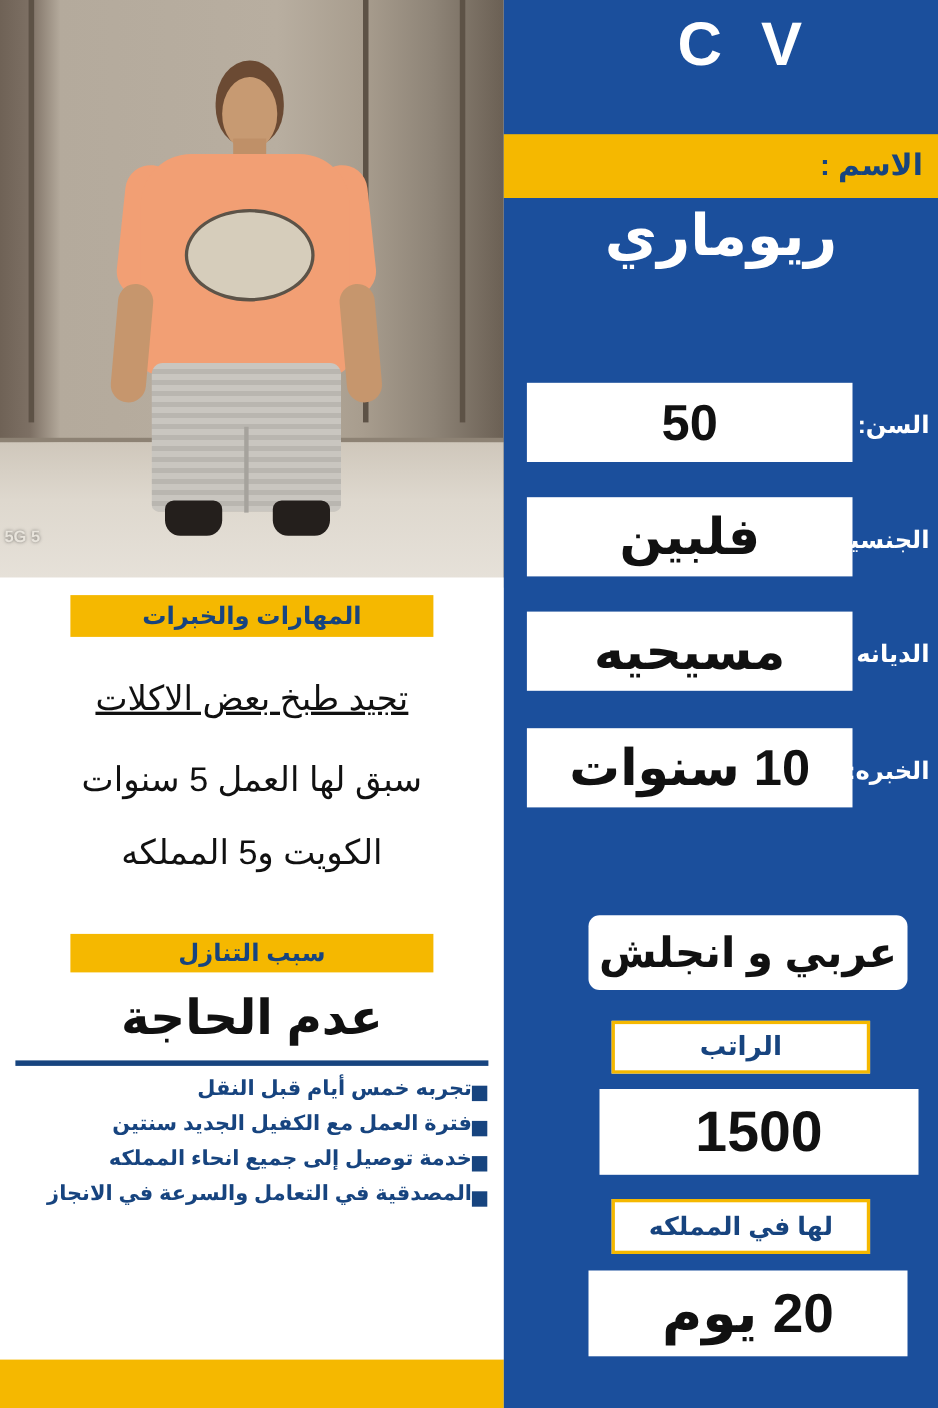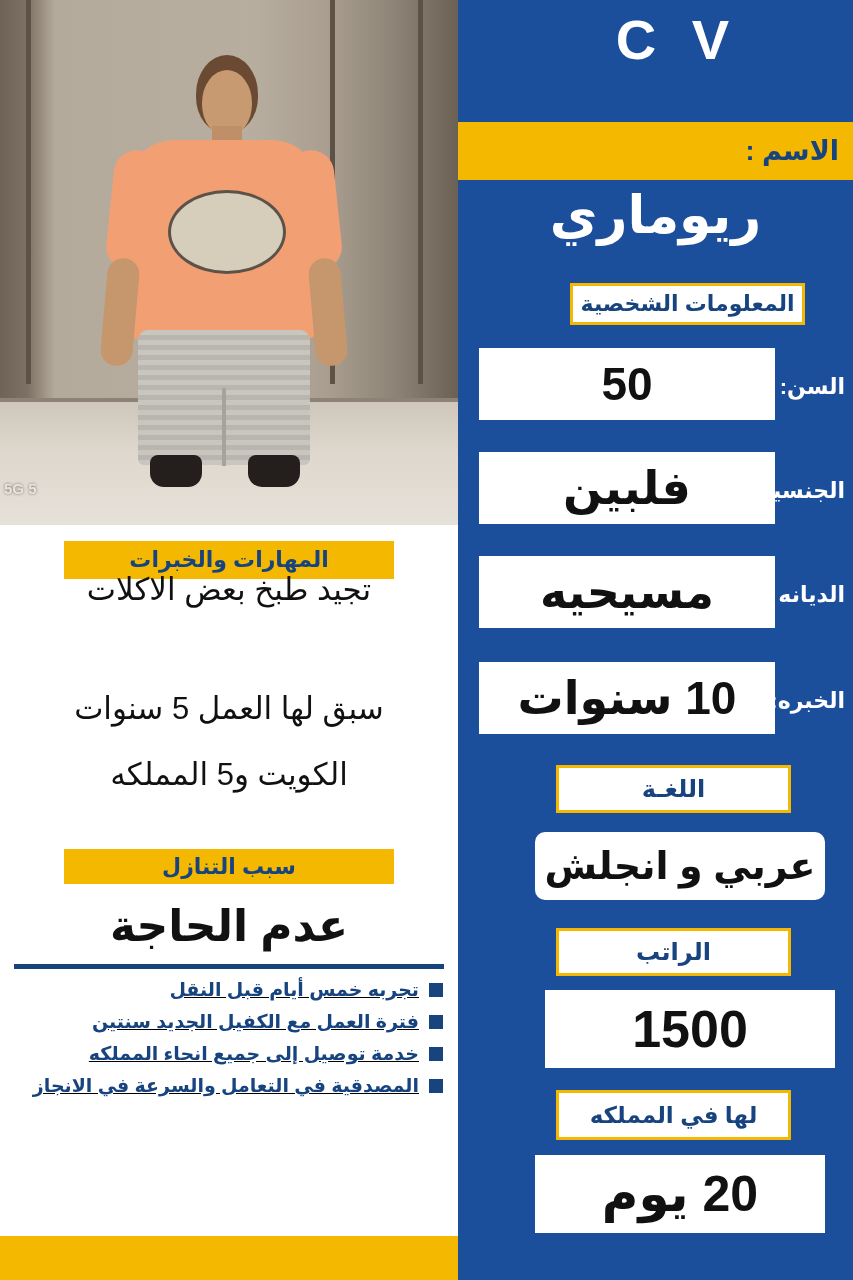--- a/index.html
+++ b/index.html
@@ -211,25 +211,23 @@
     height: 5px;
   }
   .bullets {
     position: absolute;
     right: 410px;
     width: 425px;
     top: 978px;
   }
   .bullet-row {
     display: flex;
-    align-items: center;
+    align-items: flex-end;
     justify-content: flex-start;
-    gap: 10px;
     margin-bottom: 9px;
-    text-decoration: underline;
   }
   .bullet-sq {
     width: 14px; height: 14px; background: #17447f; flex: 0 0 auto;
   }
   .bullet-txt {
     color: #17447f; font-size: 19px; font-weight: bold; white-space: nowrap;
   }
   .bottom-yellow {
     position: absolute;
     left: 0; bottom: 0;
@@ -266,21 +264,21 @@
     <div class="ph-legsplit"></div>
     <div class="ph-shoeL"></div>
     <div class="ph-shoeR"></div>
     <div class="ph-watermark">5 5G</div>
   </div>
 
   <div class="left-white-fill"></div>
 
   <div class="left-chip" style="left:64px; top:541px; width:330px; height:38px;">المهارات والخبرات</div>
 
-  <div class="left-text" style="top:567px;">تجيد طبخ بعض الاكلات</div>
+  <div class="left-text" style="top:612px;text-decoration:underline;">تجيد طبخ بعض الاكلات</div>
   <div class="left-text" style="top:686px;">سبق لها العمل 5 سنوات</div>
   <div class="left-text" style="top:752px;">الكويت و5 المملكه</div>
 
   <div class="left-chip" style="left:64px; top:849px; width:330px; height:35px;">سبب التنازل</div>
   <div class="reason-value" style="top:900px;">عدم الحاجة</div>
 
   <div class="rule" style="left:14px; top:964px; width:430px;"></div>
 
   <div class="bullets">
     <div class="bullet-row">
@@ -305,21 +303,20 @@
 
   <div class="blue-col">
 
     <div class="cv-title">C V</div>
 
     <div class="name-band">
       <span class="name-band-label">الاسم :</span>
     </div>
     <div class="name-value">ريوماري</div>
 
-    <div class="section-chip" style="right:48px; top:283px; width:235px; height:42px; font-size:22px; line-height:36px;">المعلومات الشخصية</div>
 
     <div class="row" style="top:348px;">
       <span class="lbl">السن:</span>
       <span class="val">50</span>
     </div>
 
     <div class="row" style="top:452px;">
       <span class="lbl">الجنسيه :</span>
       <span class="val">فلبين</span>
     </div>
@@ -327,21 +324,20 @@
     <div class="row" style="top:556px;">
       <span class="lbl">الديانه :</span>
       <span class="val">مسيحيه</span>
     </div>
 
     <div class="row" style="top:662px;">
       <span class="lbl">الخبره:</span>
       <span class="val">10 سنوات</span>
     </div>
 
-    <div class="section-chip" style="right:62px; top:765px; width:235px; height:48px; font-size:24px; line-height:42px;">اللغـة</div>
     <div class="wide-val" style="right:28px; top:832px; width:290px; height:68px; font-size:38px;border-radius:10px;">عربي و انجلش</div>
 
     <div class="section-chip" style="right:62px; top:928px; width:235px; height:48px; font-size:24px; line-height:42px;">الراتب</div>
     <div class="wide-val" style="right:18px; top:990px; width:290px; height:78px; font-size:52px;">1500</div>
 
     <div class="section-chip" style="right:62px; top:1090px; width:235px; height:50px; font-size:23px; line-height:44px;">لها في المملكه</div>
     <div class="wide-val" style="right:28px; top:1155px; width:290px; height:78px; font-size:50px;">20 يوم</div>
 
   </div>
 </div>

